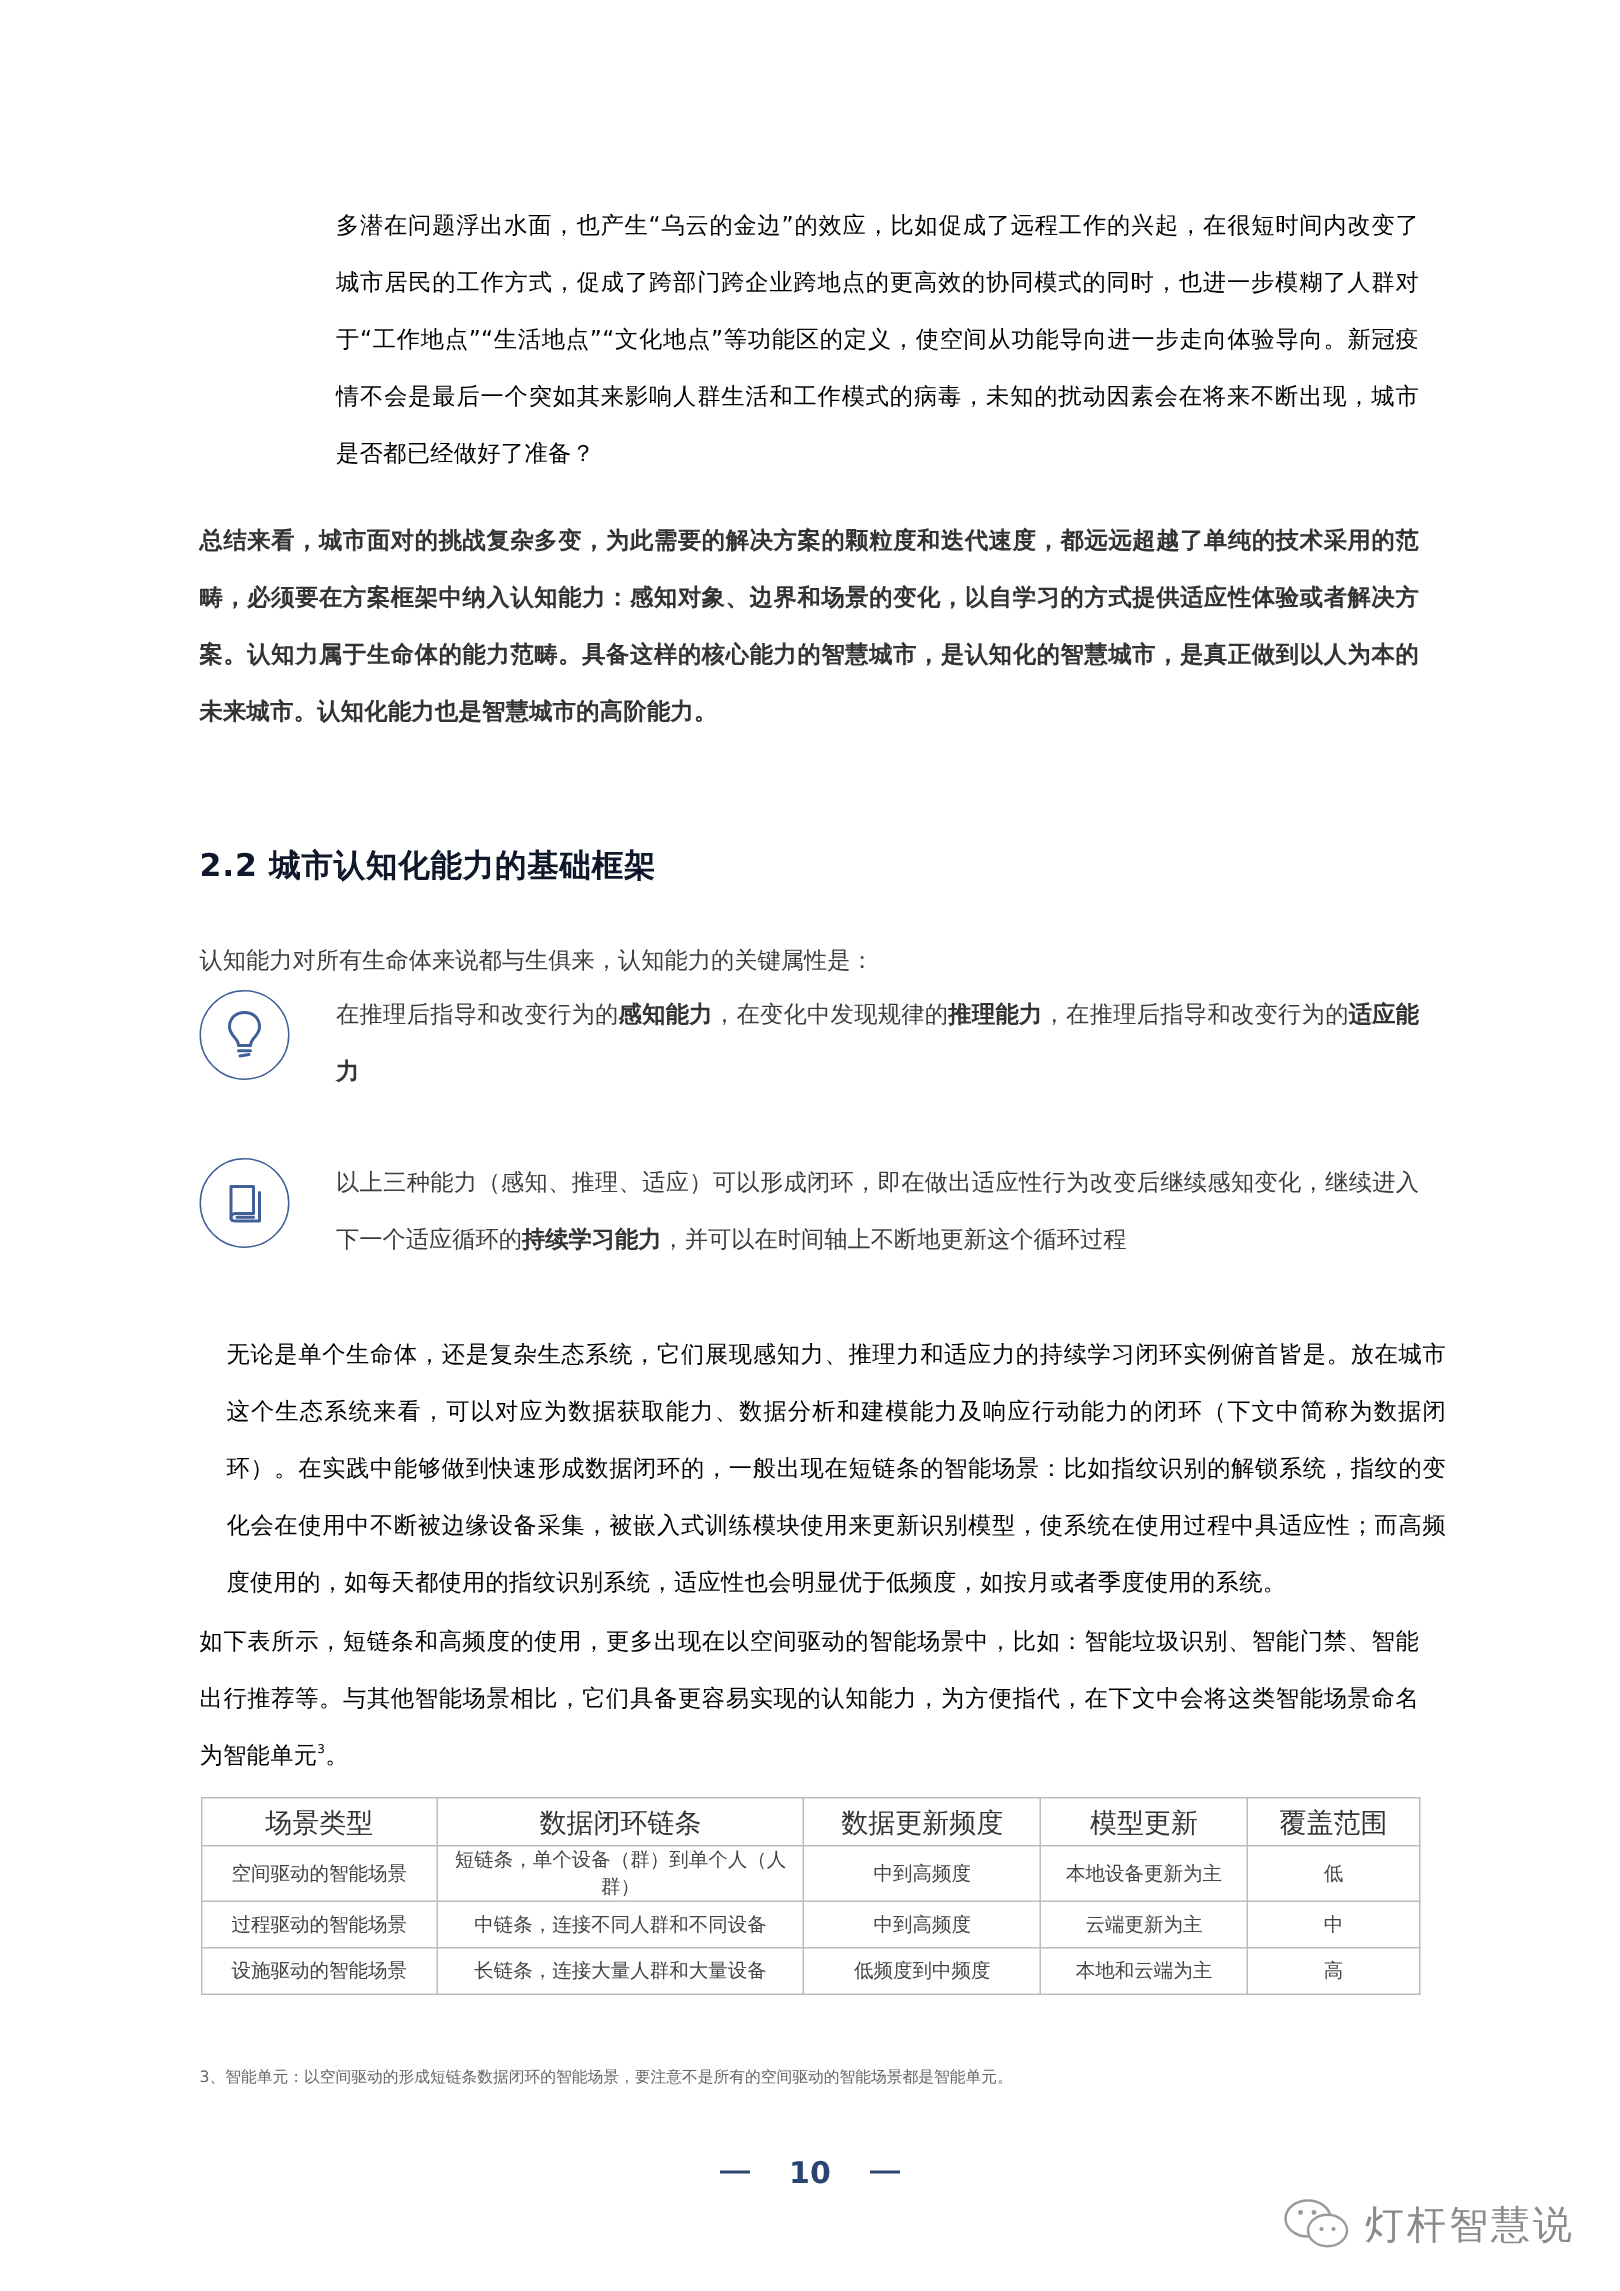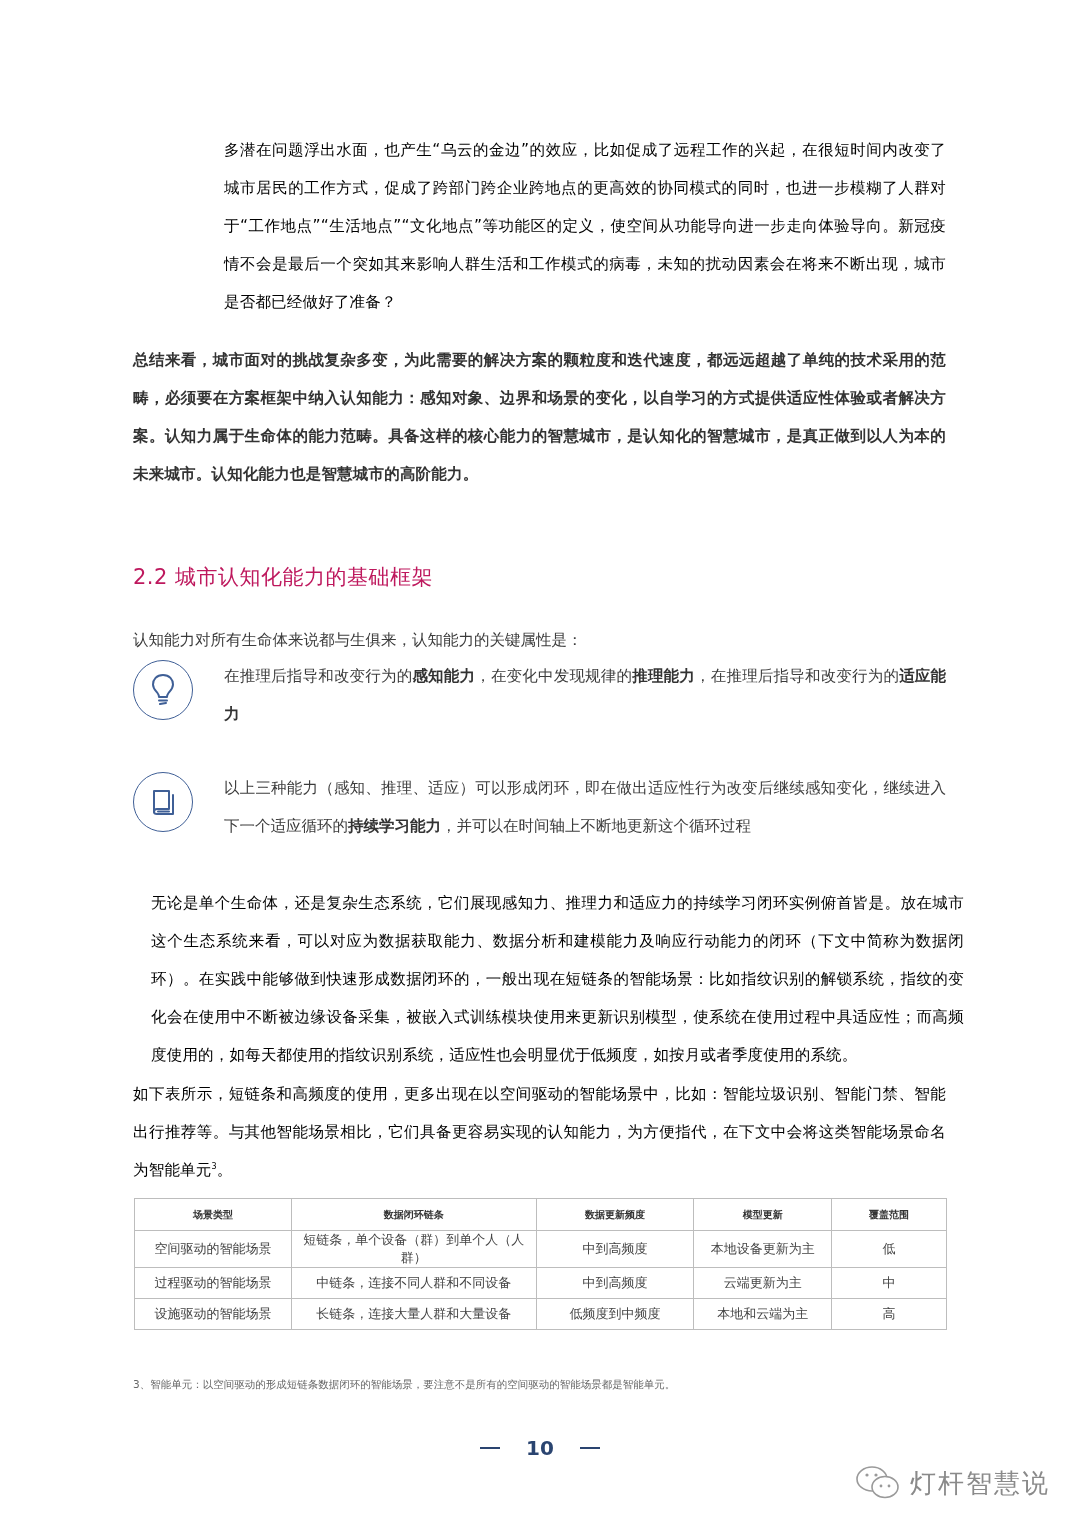--- a/index.html
+++ b/index.html
@@ -9,22 +9,22 @@
     color:#3a3a3a;
   }
   .page { position:absolute; left:0; top:0; width:1080px; height:1527px; }
   .para {
     position:absolute; font-size:15.5px; line-height:38px; color:#000000;
     letter-spacing:0.2px; text-align:justify;
   }
   .para.indent { left:224px; width:722px; top:131px; }
   .para.bold { left:133px; width:813px; top:341px; font-weight:bold; color:#333; }
   .heading {
-    position:absolute; left:133px; top:563px; font-size:21px; font-weight:normal;
-    color:#be185d; letter-spacing:0.5px;
+    position:absolute; left:133px; top:563px; font-size:21px; font-weight:bold;
+    color:#0f172a; letter-spacing:0.5px;
   }
   .intro { position:absolute; left:133px; top:621px; font-size:15.5px; line-height:38px; color:#3c3c3c; }
   .feature { position:absolute; left:133px; width:813px; }
   .feature .circle {
     position:absolute; left:0; top:0; width:58px; height:58px; border-radius:50%;
     border:1.5px solid #3f5f96; display:flex; align-items:center; justify-content:center;
   }
   .feature .text {
     position:absolute; left:91px; width:722px; font-size:15.5px; line-height:38px;
     color:#3c3c3c; text-align:justify;
@@ -38,21 +38,21 @@
   .para.body2 { left:133px; width:813px; top:1075px; }
   sup { font-size:8px; vertical-align:super; line-height:0; }
 
   table.data {
     position:absolute; left:134px; top:1198px; width:813px; border-collapse:collapse;
     font-size:13px; color:#444;
   }
   table.data th, table.data td {
     border:1px solid #bdbdbd; text-align:center; height:30px; padding:0 4px;
   }
-  table.data th { font-weight:bold; color:#333; height:31px; font-size:10px; }
+  table.data th { font-weight:normal; color:#333; height:31px; font-size:18px; }
   table.data { border:1.5px solid #9a9a9a; }
 
   .footnote { position:absolute; left:133px; top:1378px; font-size:10.5px; color:#666; }
   .pagenum {
     position:absolute; left:480px; top:1436px; width:120px; text-align:center;
     font-size:20px; font-weight:bold; color:#2a4470; display:flex; align-items:center; justify-content:space-between;
   }
   .pagenum .dash { display:inline-block; width:20px; height:2px; background:#2a4470; }
   .watermark {
     position:absolute; left:854px; top:1463px; display:flex; align-items:center; gap:6px;

